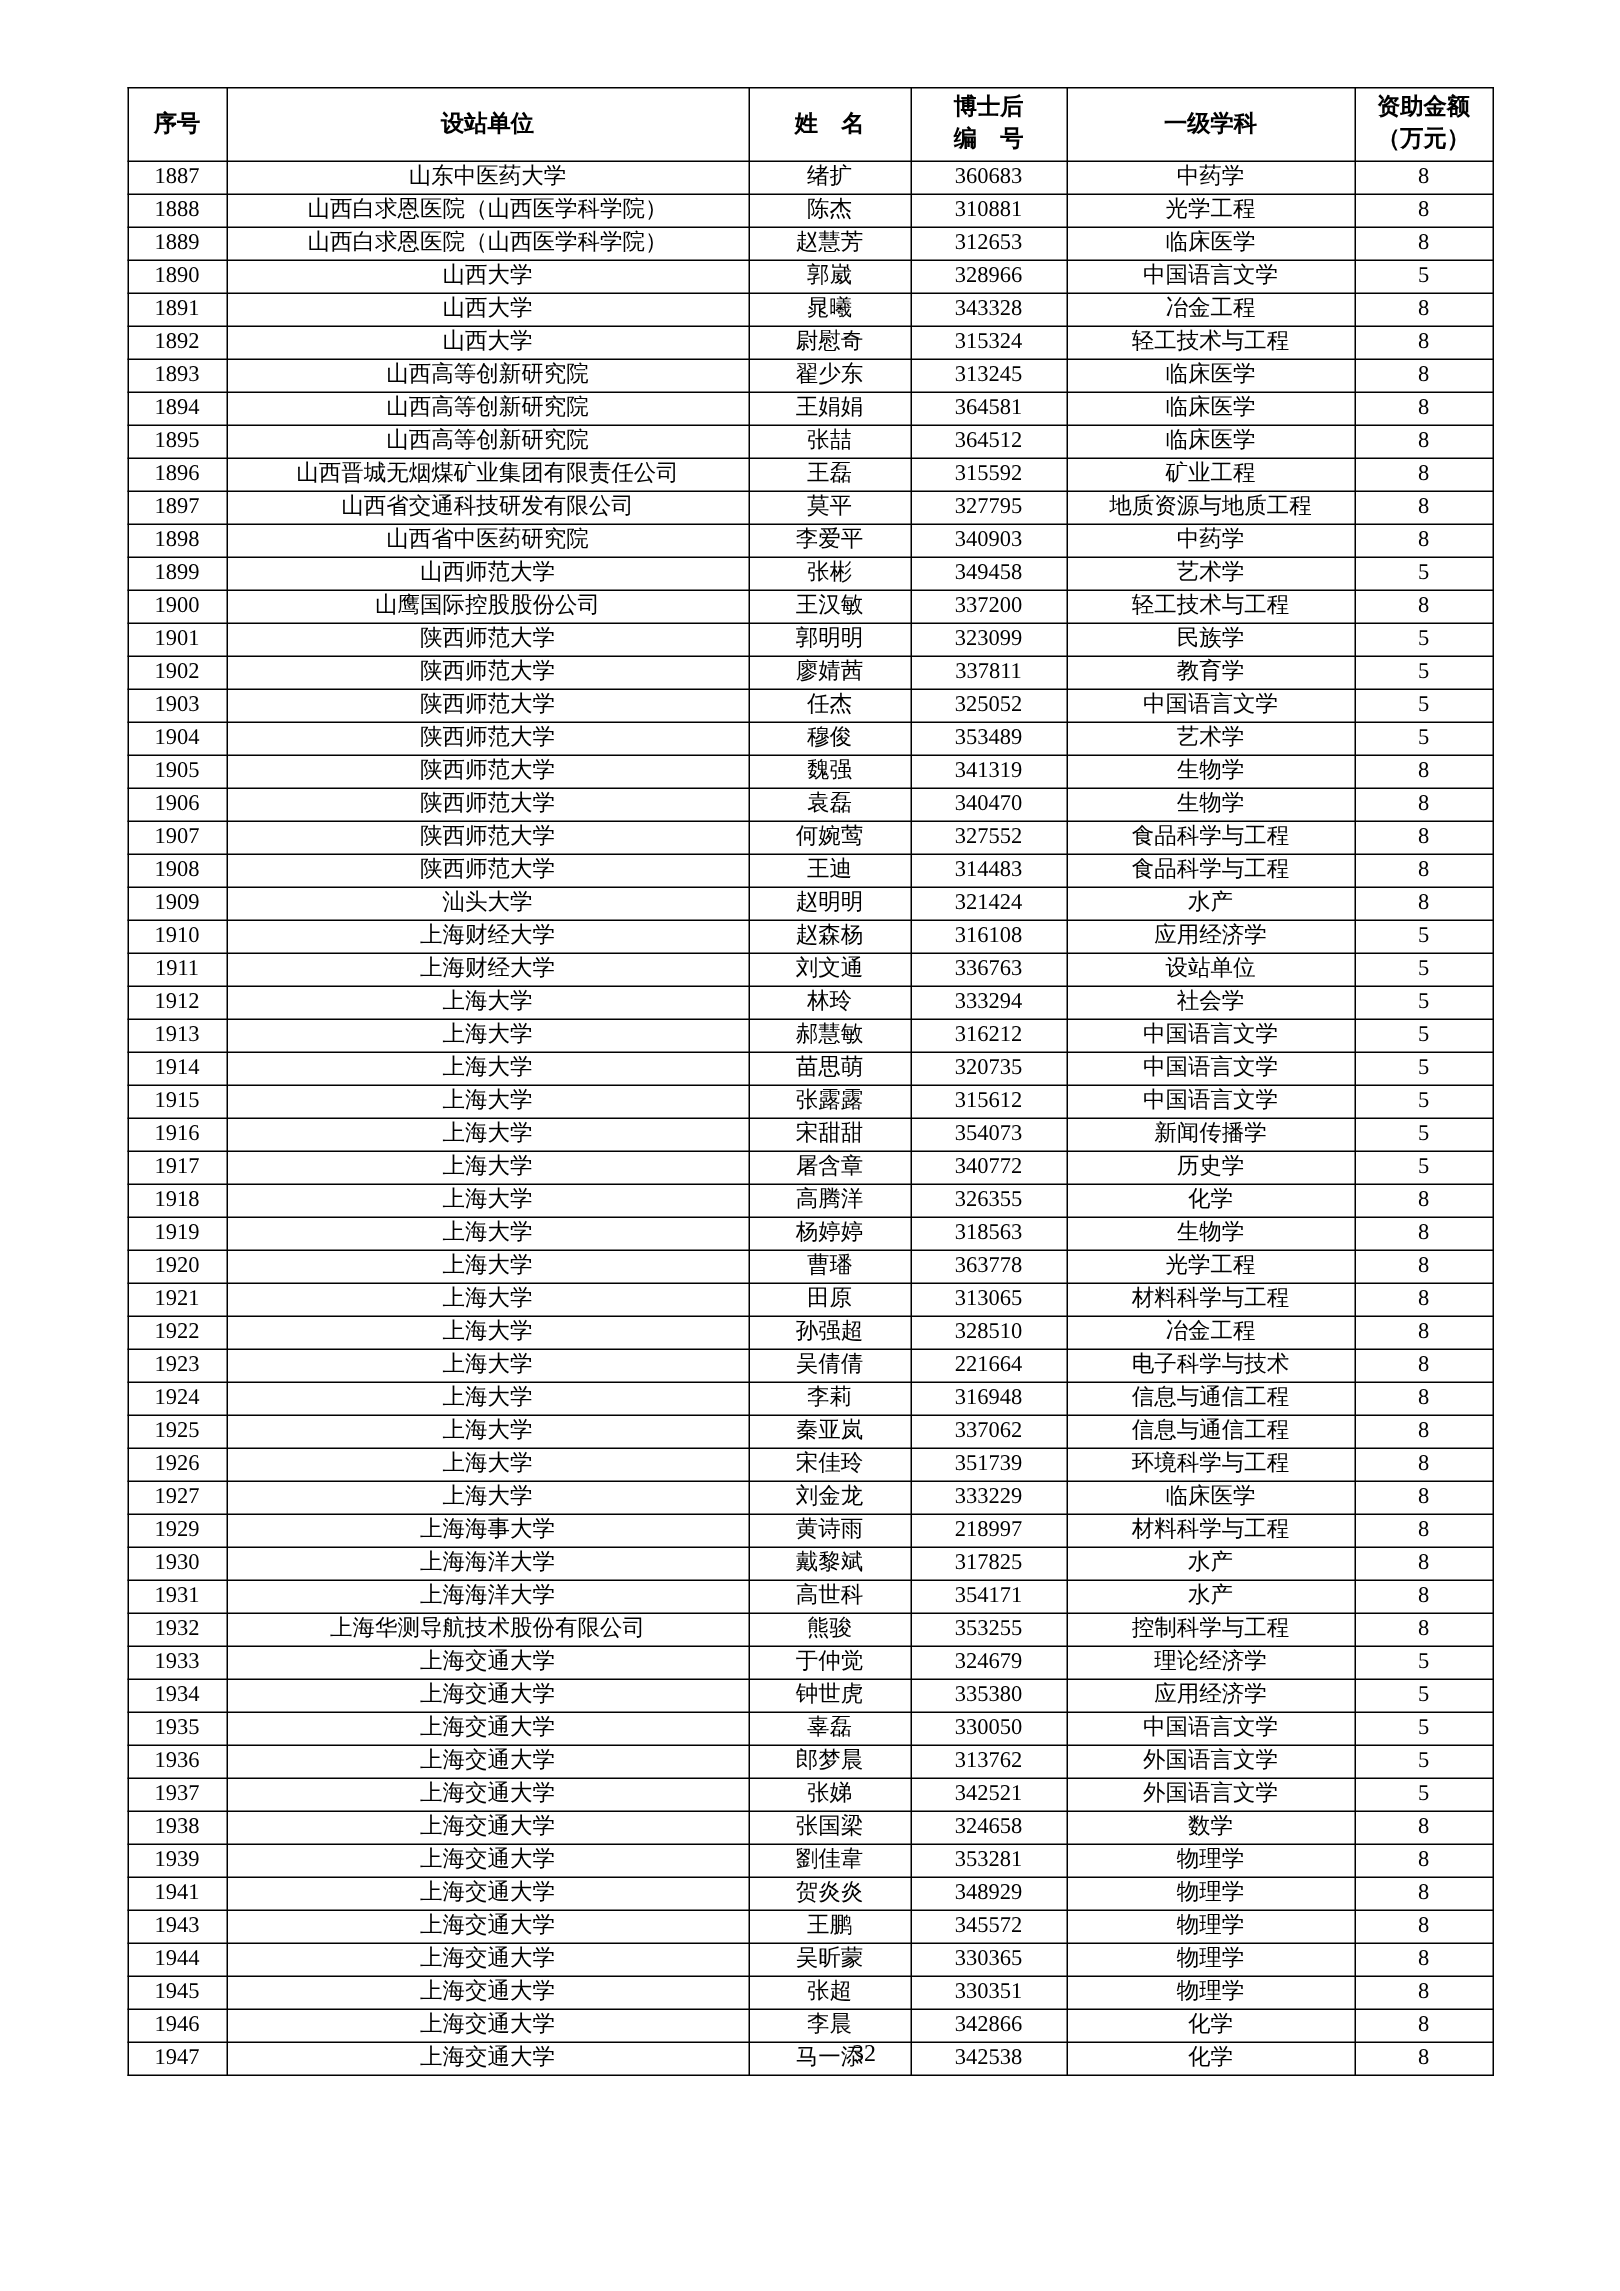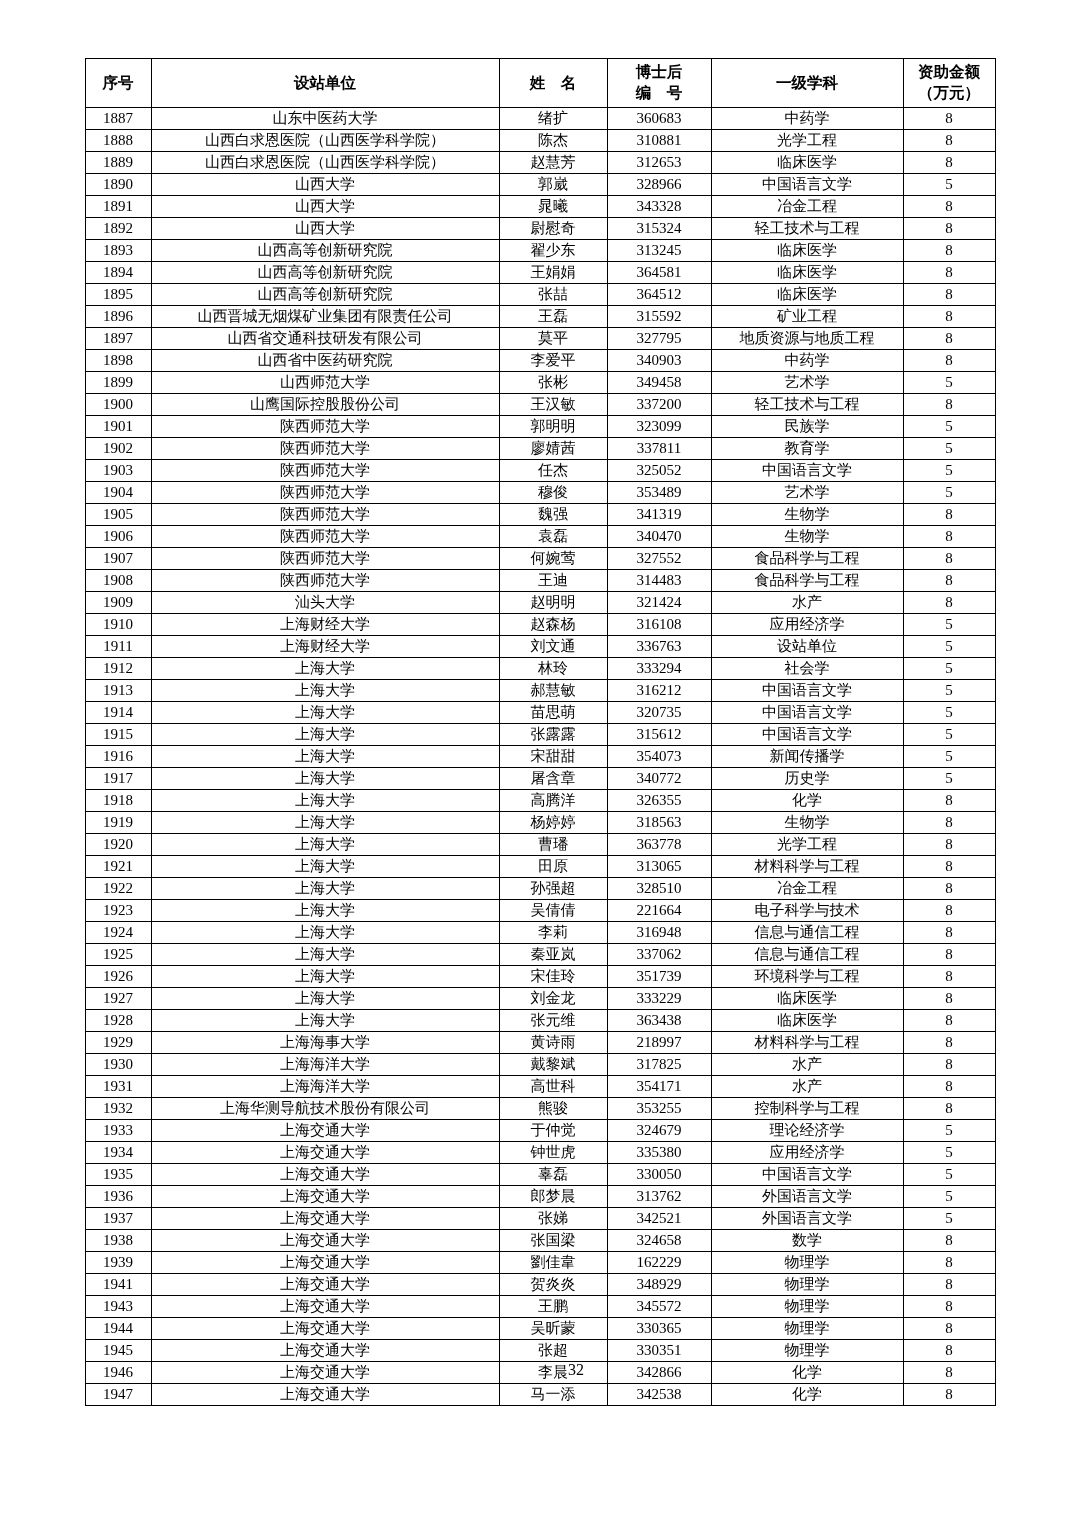--- a/index.html
+++ b/index.html
@@ -412,28 +412,20 @@
         </tr>
         <tr>
           <td>1927</td>
           <td>上海大学</td>
           <td>刘金龙</td>
           <td>333229</td>
           <td>临床医学</td>
           <td>8</td>
         </tr>
         <tr>
-          <td>1928</td>
-          <td>上海大学</td>
-          <td>张元维</td>
-          <td>363438</td>
-          <td>临床医学</td>
-          <td>8</td>
-        </tr>
-        <tr>
           <td>1929</td>
           <td>上海海事大学</td>
           <td>黄诗雨</td>
           <td>218997</td>
           <td>材料科学与工程</td>
           <td>8</td>
         </tr>
         <tr>
           <td>1930</td>
           <td>上海海洋大学</td>
@@ -503,21 +495,21 @@
           <td>上海交通大学</td>
           <td>张国梁</td>
           <td>324658</td>
           <td>数学</td>
           <td>8</td>
         </tr>
         <tr>
           <td>1939</td>
           <td>上海交通大学</td>
           <td>劉佳韋</td>
-          <td>162229</td>
+          <td>353281</td>
           <td>物理学</td>
           <td>8</td>
         </tr>
         <tr>
           <td>1941</td>
           <td>上海交通大学</td>
           <td>贺炎炎</td>
           <td>348929</td>
           <td>物理学</td>
           <td>8</td>

